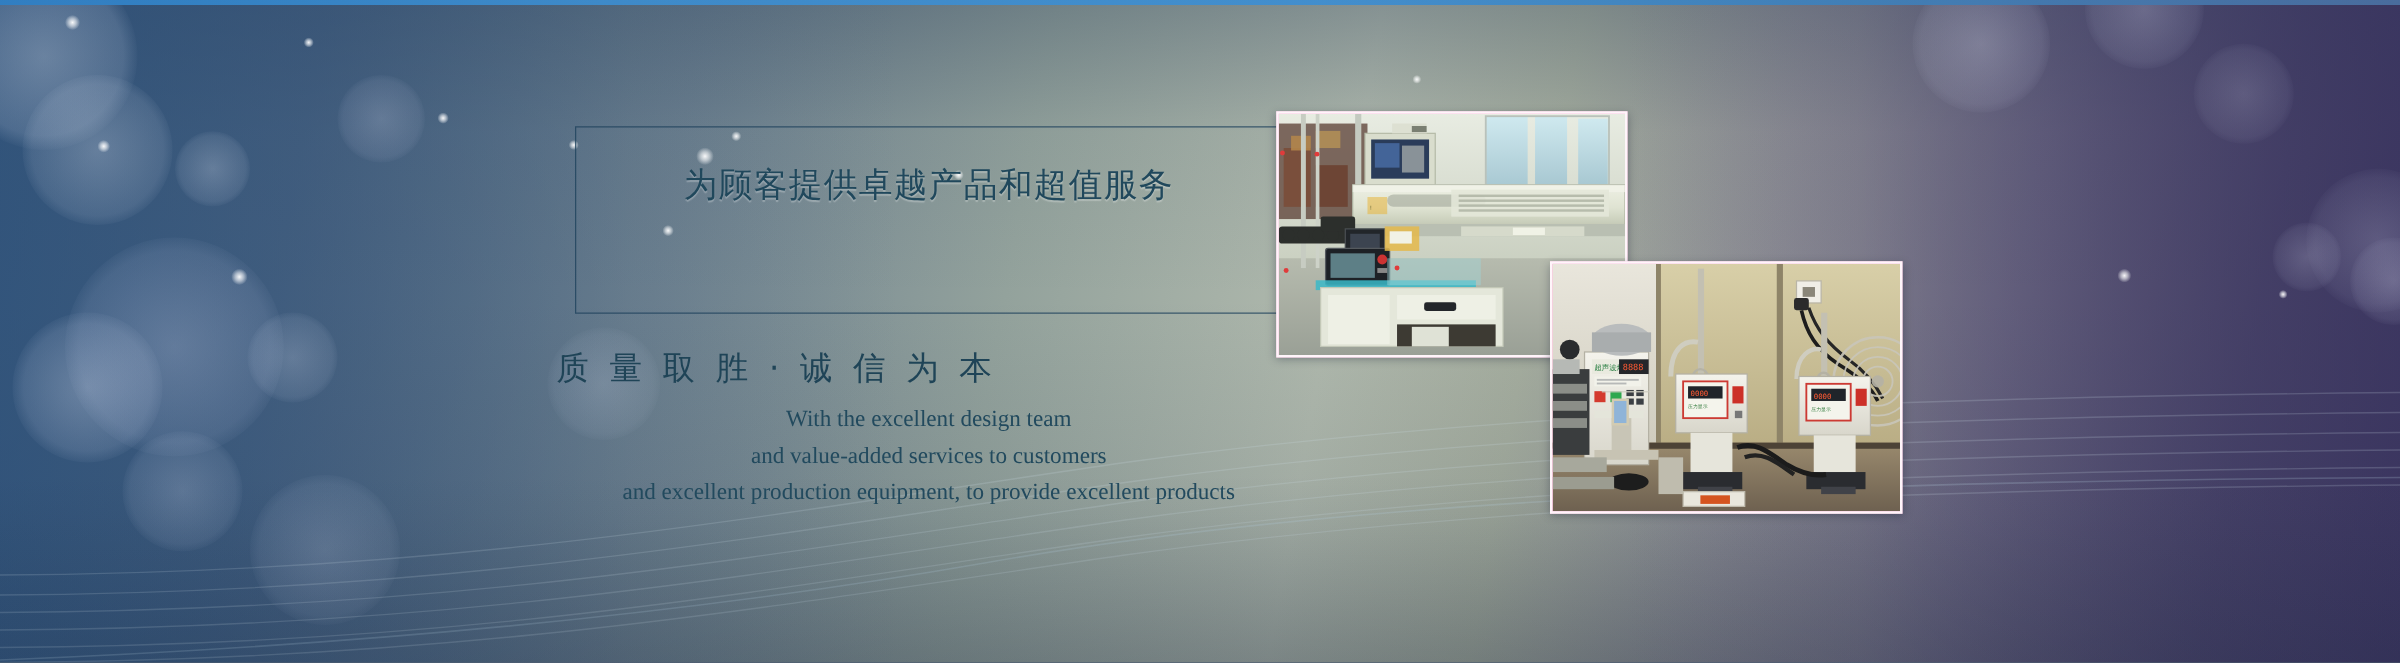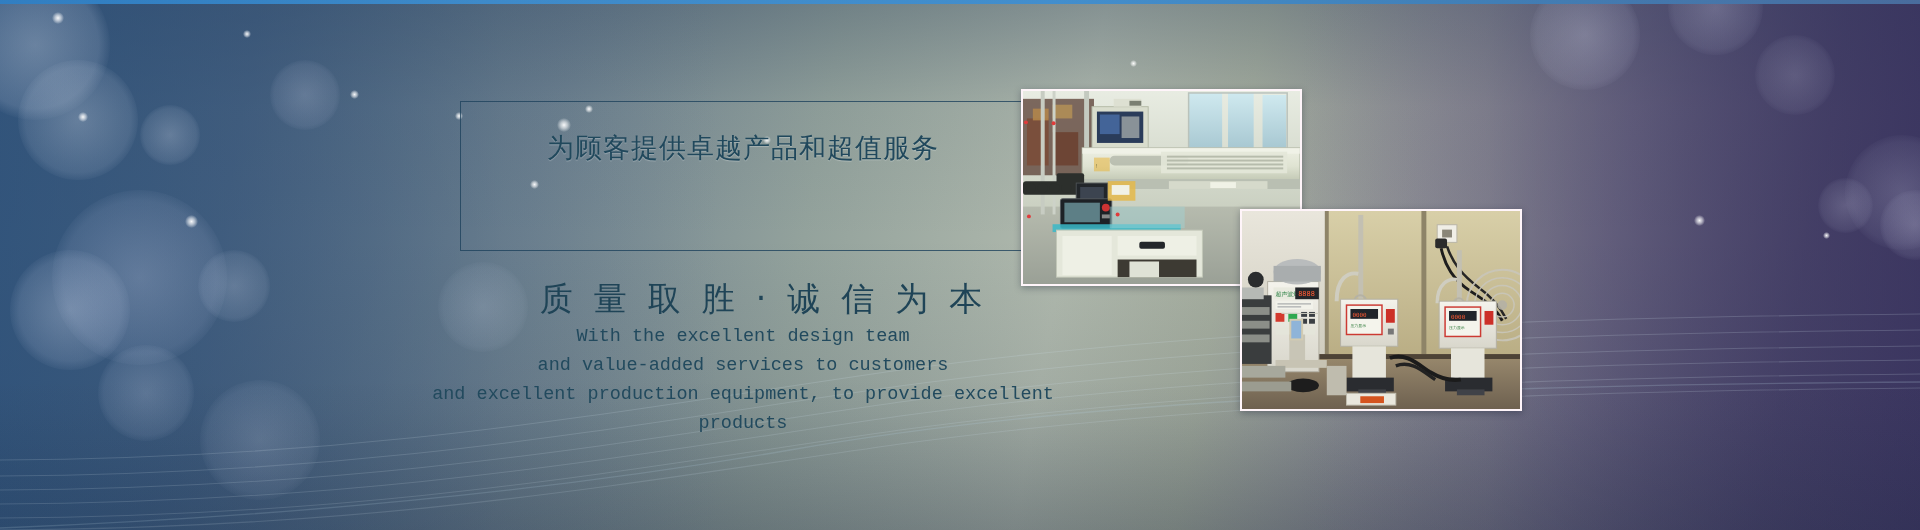--- a/index.html
+++ b/index.html
@@ -86,33 +86,33 @@
     text-shadow:0 1px 1px rgba(255,255,255,0.28);
   }
   .subhead{
     position:absolute;left:437px;top:189px;width:566px;
     text-align:center;
     font-family:"Liberation Serif","DejaVu Serif",serif;
     font-size:21px;letter-spacing:.4px;
     color:#1d4257;
   }
   .motto{
-    position:absolute;left:455px;top:277px;width:566px;
-    text-align:center;
-    font-size:33px;
+    position:absolute;left:422px;top:277px;width:566px;
+    text-align:left;
+    font-size:26px;
     color:#1f4457;
     font-family:"DejaVu Sans","Liberation Sans",sans-serif;
     white-space:pre;
   }
   .paragraph{
     position:absolute;left:375px;top:322px;width:690px;
     text-align:center;
     font-size:18.5px;line-height:29px;
     color:#224a5e;
-    font-family:Liberation Mono, monospace;
+    font-family:Liberation Serif, serif;
   }
   
   .photo{
     position:absolute;overflow:hidden;
     border:2px solid rgba(255,255,255,0.88);
     box-sizing:border-box;
     box-shadow:0 2px 7px rgba(20,30,50,0.35);
     background:#f9a8d4;
   }
   #photo-1{left:1021px;top:89px;width:281px;height:197px;}

